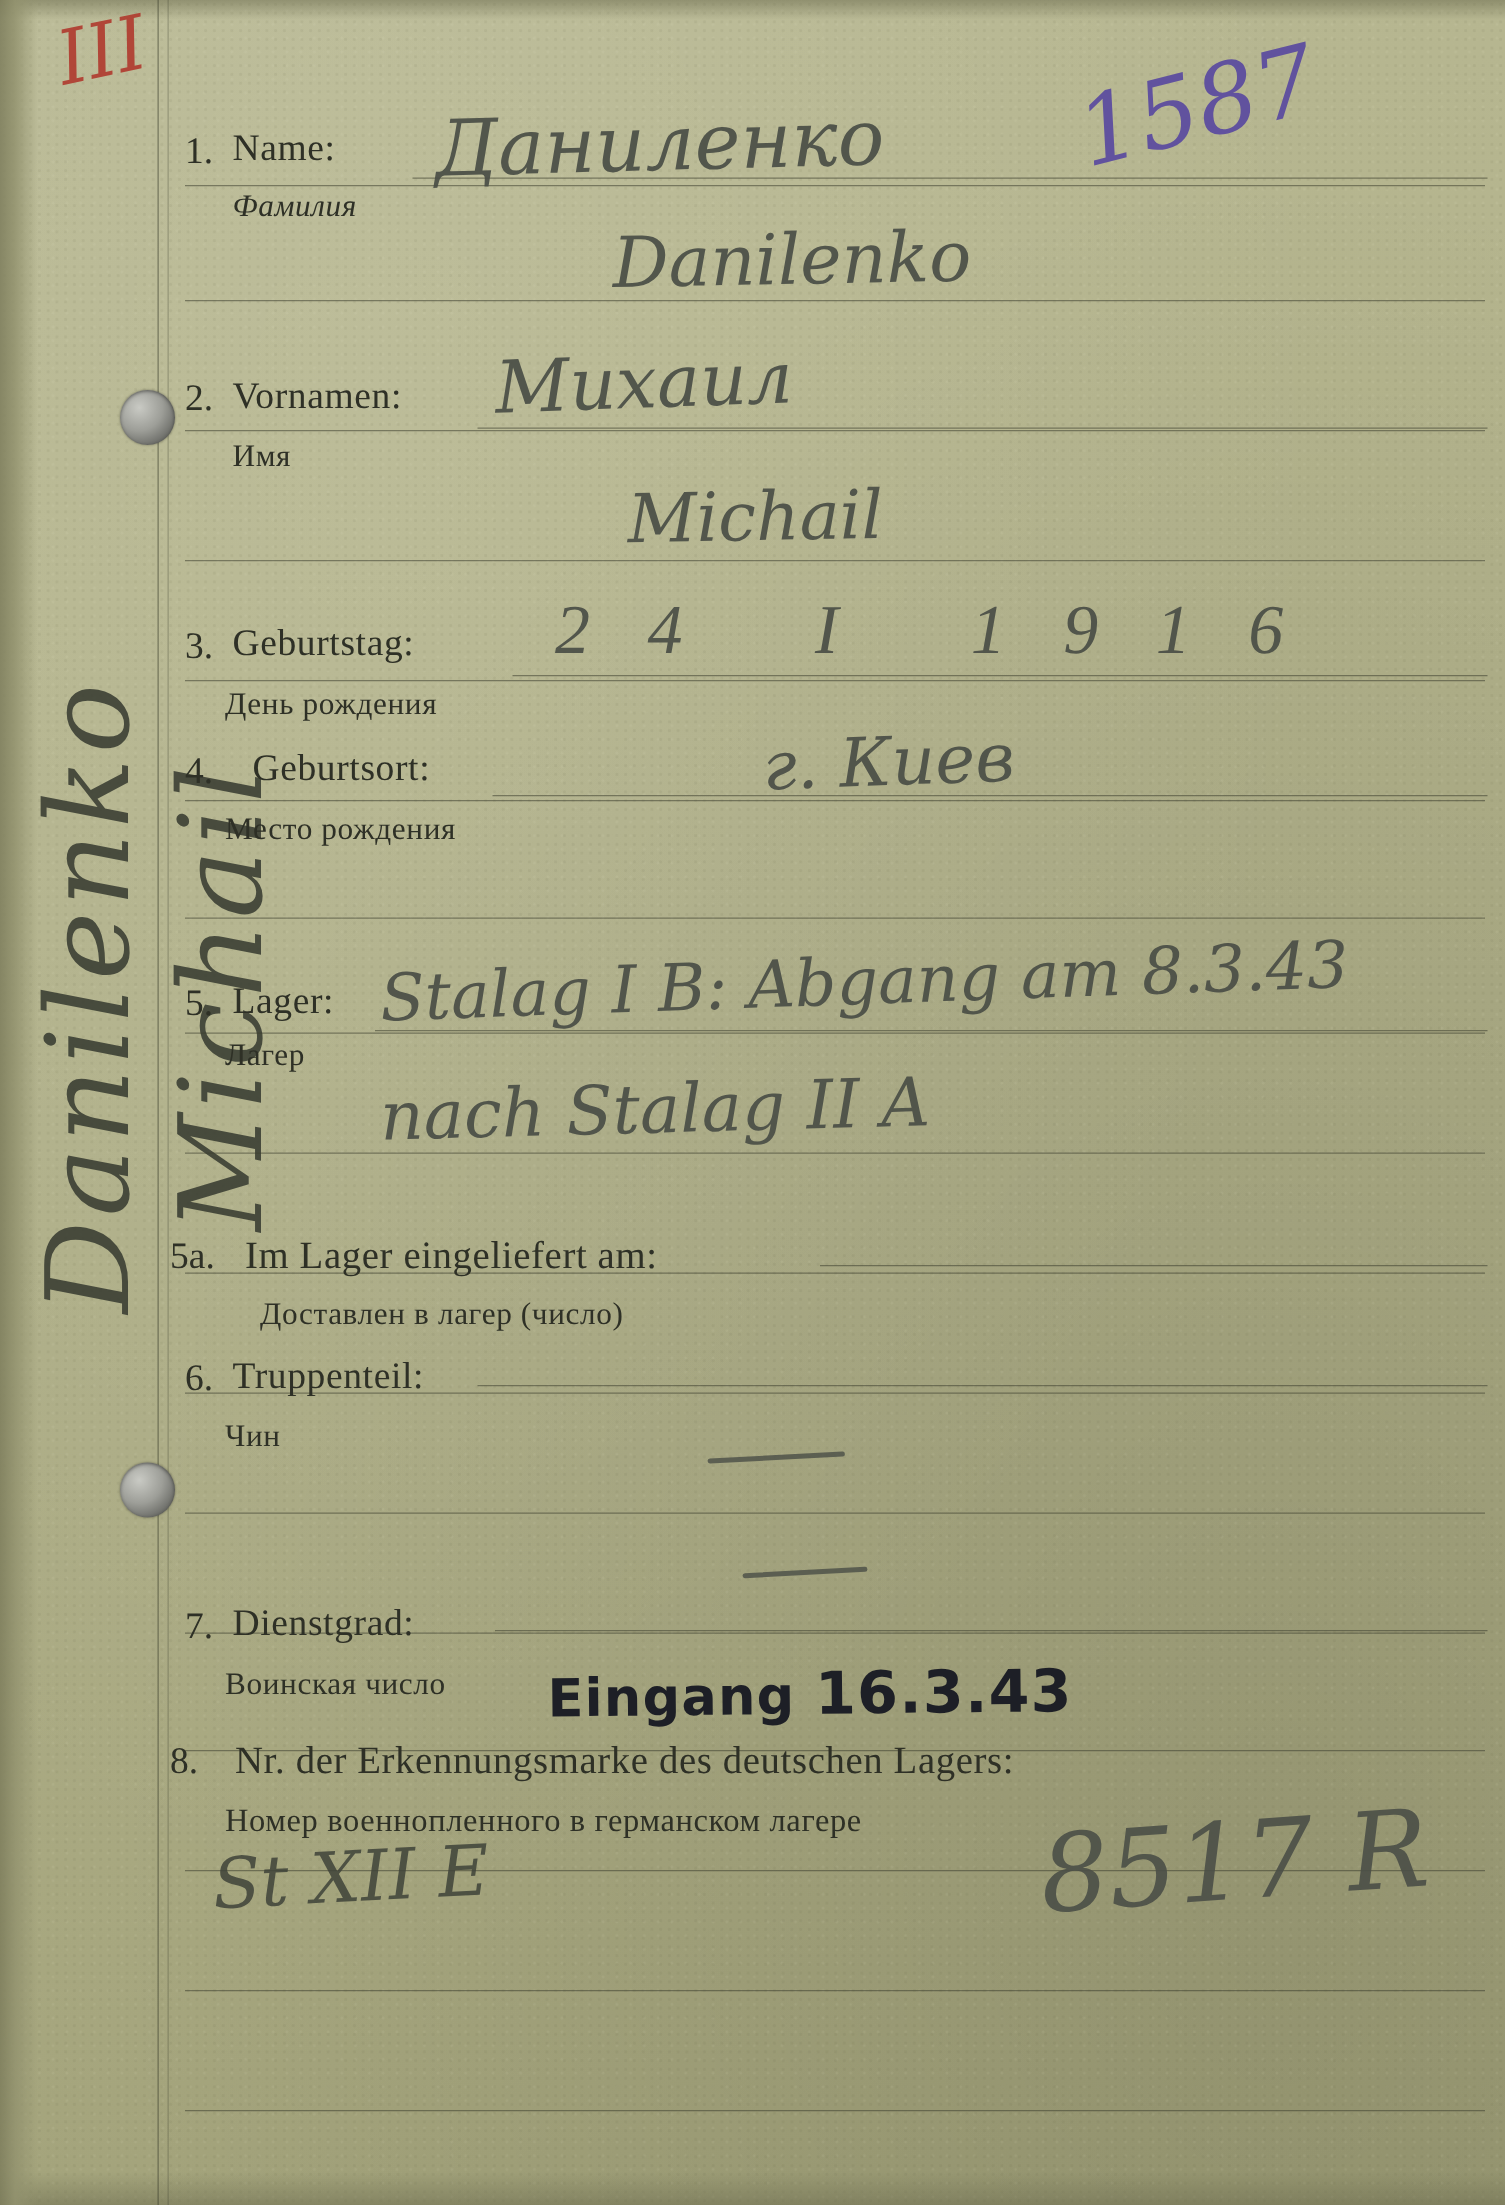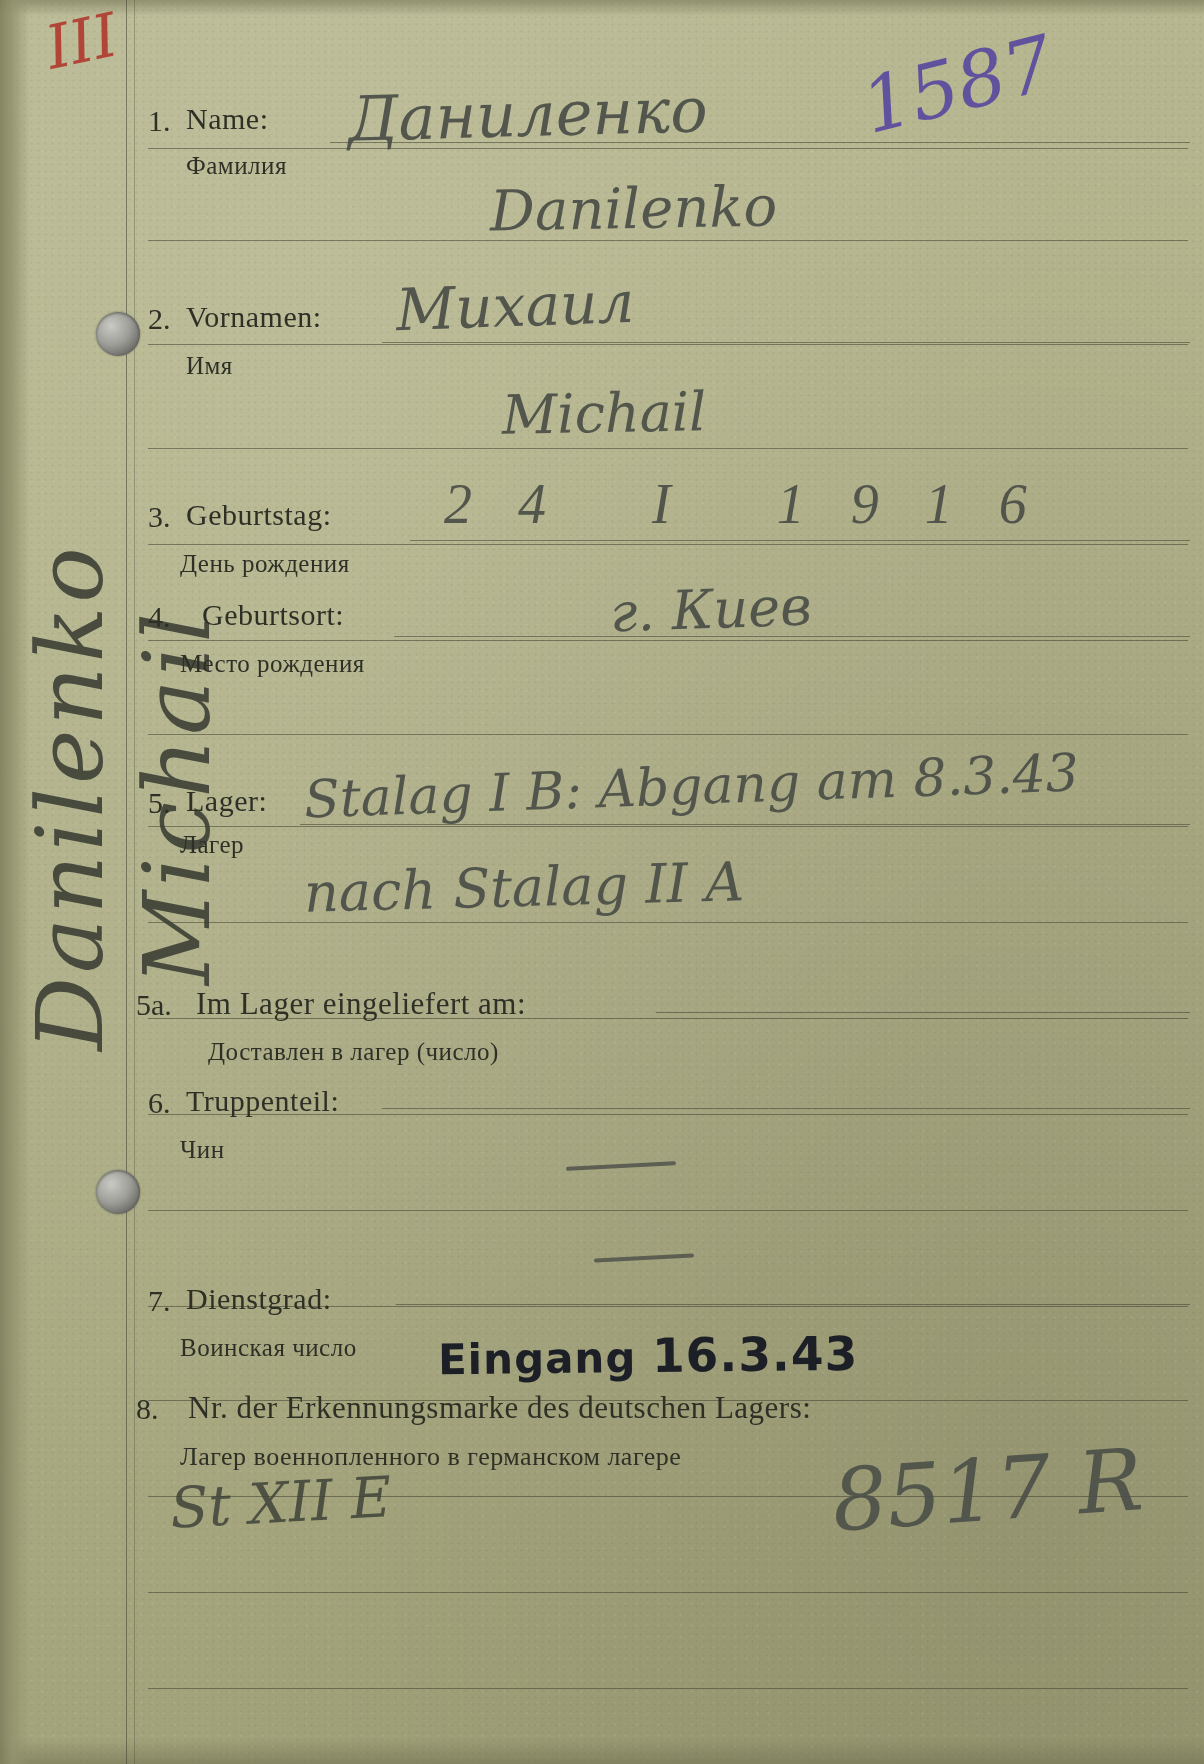--- a/index.html
+++ b/index.html
@@ -240,21 +240,21 @@
   <div class="hline" style="left:148px; top:1114px; width:1040px;"></div>
   <div class="hline" style="left:148px; top:1210px; width:1040px;"></div>
   <div class="hline" style="left:148px; top:1306px; width:1040px;"></div>
   <div class="hline" style="left:148px; top:1400px; width:1040px;"></div>
   <div class="hline" style="left:148px; top:1496px; width:1040px;"></div>
   <div class="hline" style="left:148px; top:1592px; width:1040px;"></div>
   <div class="hline" style="left:148px; top:1688px; width:1040px;"></div>
 
   <div class="num" style="left:148px; top:104px;">1.</div>
   <div class="lbl lbl-de" style="left:186px; top:102px;">Name:</div>
-  <div class="lbl lbl-ru" style="left:186px; top:152px;">Фамилия</div>
+  <div class="lbl lbl-ru" style="left:186px; top:152px;font-style:italic;">Фамилия</div>
   <div class="hline" style="left:330px; top:142px; width:860px;"></div>
   <div class="hw hw-pencil" style="left:348px; top:78px; font-size:62px; transform:rotate(-1.5deg);">Даниленко</div>
   <div class="hw hw-pencil" style="left:490px; top:176px; font-size:56px; transform:rotate(-1deg);">Danilenko</div>
 
   <div class="num" style="left:148px; top:302px;">2.</div>
   <div class="lbl lbl-de" style="left:186px; top:300px;">Vornamen:</div>
   <div class="lbl lbl-ru" style="left:186px; top:352px;">Имя</div>
   <div class="hline" style="left:382px; top:342px; width:808px;"></div>
   <div class="hw hw-pencil" style="left:396px; top:272px; font-size:58px; transform:rotate(-2deg);">Михаил</div>
   <div class="hw hw-pencil" style="left:502px; top:382px; font-size:54px; transform:rotate(-1deg);">Michail</div>
@@ -295,18 +295,18 @@
   <div class="lbl lbl-ru" style="left:180px; top:1334px;">Воинская число</div>
   <div class="hline" style="left:396px; top:1304px; width:794px;"></div>
 
   <div id="stamp">
     <span>Eingang</span>
     <span class="big">16.3.43</span>
   </div>
 
   <div class="num" style="left:136px; top:1392px;">8.</div>
   <div class="lbl lbl-de" style="left:188px; top:1390px; font-size:31px;">Nr. der Erkennungsmarke des deutschen Lagers:</div>
-  <div class="lbl lbl-ru" style="left:180px; top:1442px; font-size:26px;">Лагер военнопленного в германском лагере</div>
+  <div class="lbl lbl-ru" style="left:180px; top:1442px; font-size:26px;">Номер военнопленного в германском лагере</div>
 
   <div id="prisoner-no">8517 R</div>
   <div id="bottom-scribble">St XII E</div>
 
 </div>
 
 </body></html>

